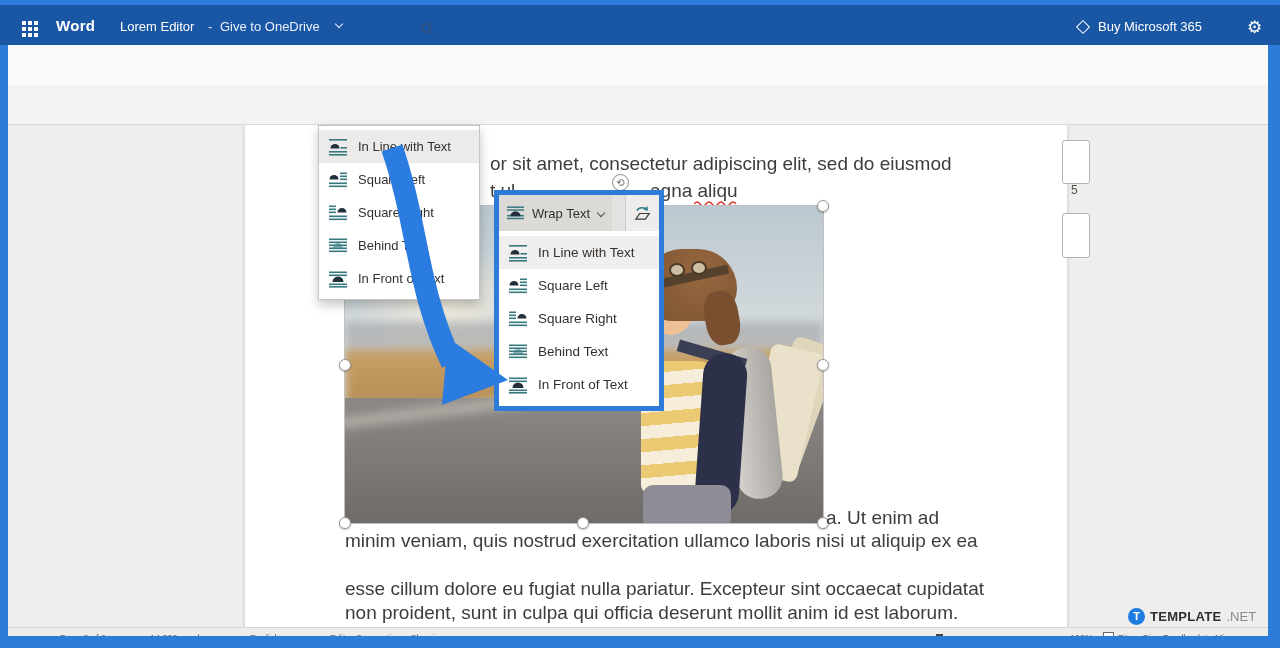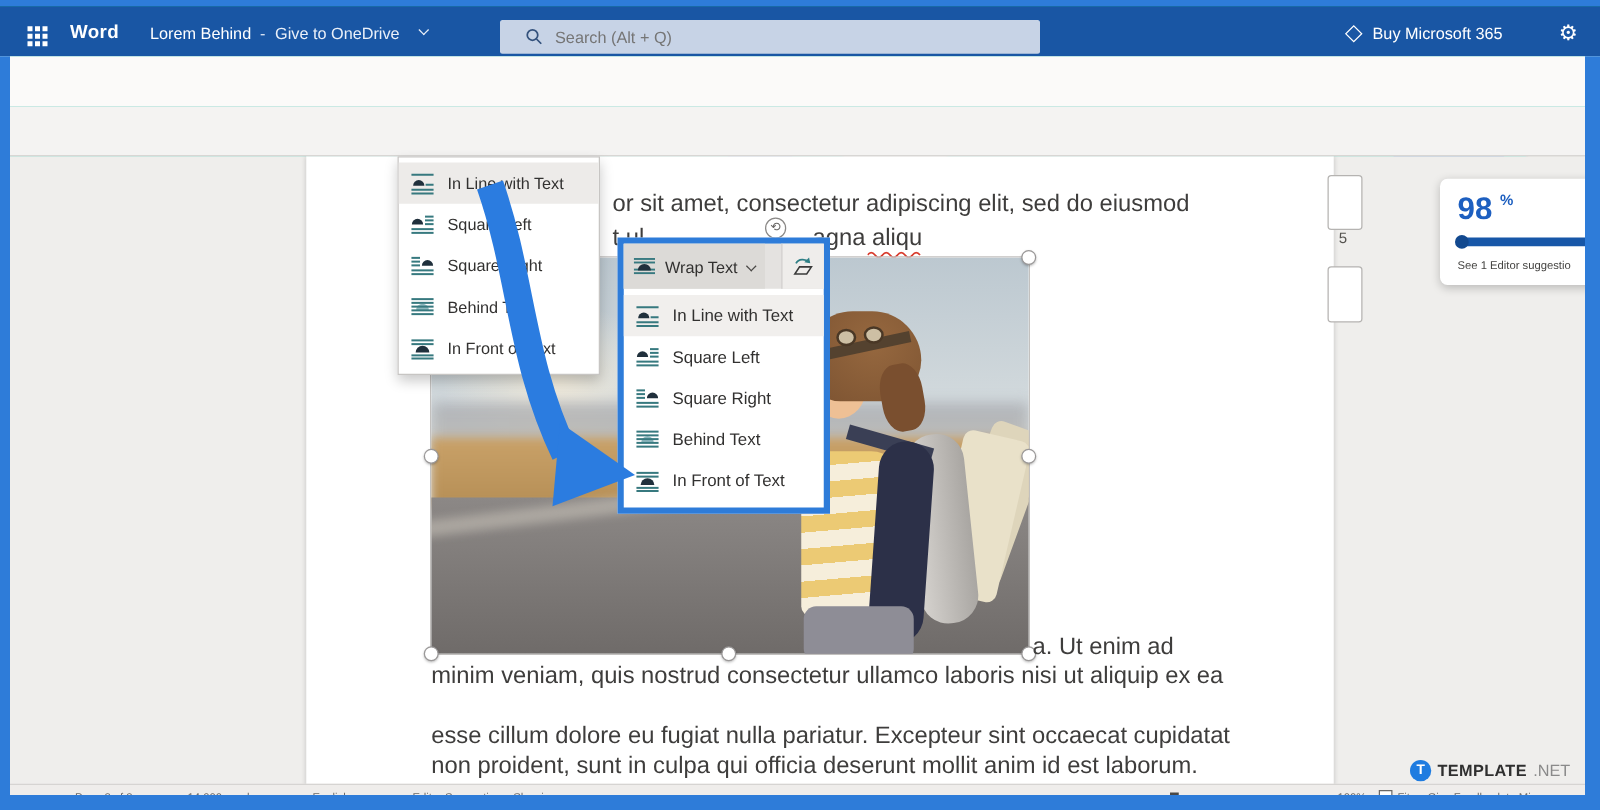--- a/index.html
+++ b/index.html
@@ -139,25 +139,24 @@
         <i></i>
         <i></i>
         <i></i>
         <i></i>
         <i></i>
         <i></i>
         <i></i>
         <i></i>
       </div>
     <div class="abs tb-word">Word</div>
-    <div class="abs tb-doc">Lorem Behind</div>
+    <div class="abs tb-doc">Lorem Editor</div>
     <div class="abs tb-dash">-</div>
     <div class="abs tb-saved">Give to OneDrive</div>
     <span class="abs chv" id="saved-chv"></span>
-    <input class="abs" id="searchbox" placeholder="Search (Alt + Q)" style="">
     <span class="abs" id="search-ico">
       <svg width="14" height="14" viewBox="0 0 14 14">
           <circle cx="6" cy="6" r="4.2" fill="none" stroke="#33517c" stroke-width="1.4"></circle>
           <line x1="9.2" y1="9.2" x2="13" y2="13" stroke="#33517c" stroke-width="1.4"></line>
         </svg>
     </span>
     <span class="abs" id="buy-ico"></span>
     <div class="abs" id="buy-label">Buy Microsoft 365</div>
     <div class="abs" id="gear">⚙</div>
   </div>
@@ -337,35 +336,28 @@
       </div>
     </div>
     <div class="abs handle" style="left:817px; top:75px"></div>
     <div class="abs handle" style="left:339px; top:234px"></div>
     <div class="abs handle" style="left:817px; top:234px"></div>
     <div class="abs handle" style="left:339px; top:392px"></div>
     <div class="abs handle" style="left:577px; top:392px"></div>
     <div class="abs handle" style="left:817px; top:392px"></div>
 
     <div class="abs doctext" style="left:826px; top:382px">a. Ut enim ad</div>
-    <div class="abs doctext" style="left:345px; top:405px">minim veniam, quis nostrud consectetur ullamco laboris nisi ut aliquip ex ea</div>
+    <div class="abs doctext" style="left:345px; top:405px">minim veniam, quis nostrud exercitation ullamco laboris nisi ut aliquip ex ea</div>
     <div class="abs doctext" style="left:345px; top:477px">non proident, sunt in culpa qui officia deserunt mollit anim id est laborum.</div>
     <div class="abs doctext" style="left:345px; top:453px">esse cillum dolore eu fugiat nulla pariatur. Excepteur sint occaecat cupidatat</div>
 
     <div class="abs mbox" style="left:1062px; top:15px"></div>
     <div class="abs" id="margin-num">5</div>
     <div class="abs mbox" style="left:1062px; top:88px; height:45px"></div>
 
-    <div class="abs" id="editor-card">
-      <div class="abs" id="editor-score">98</div>
-      <div class="abs" id="editor-pct">%</div>
-      <div class="abs" id="editor-bar"></div>
-      <div class="abs" id="editor-dot"></div>
-      <div class="abs" id="editor-link">See 1 Editor suggestio</div>
-    </div>
 
     <div class="abs" id="wm">
       <div id="wm-badge">T</div>
       <span id="wm-name">TEMPLATE</span>
         <span id="wm-tld">.NET</span>
     </div>
   </div>
 
   <div class="abs" id="dropdown1">
     <div class="ditem hl">

